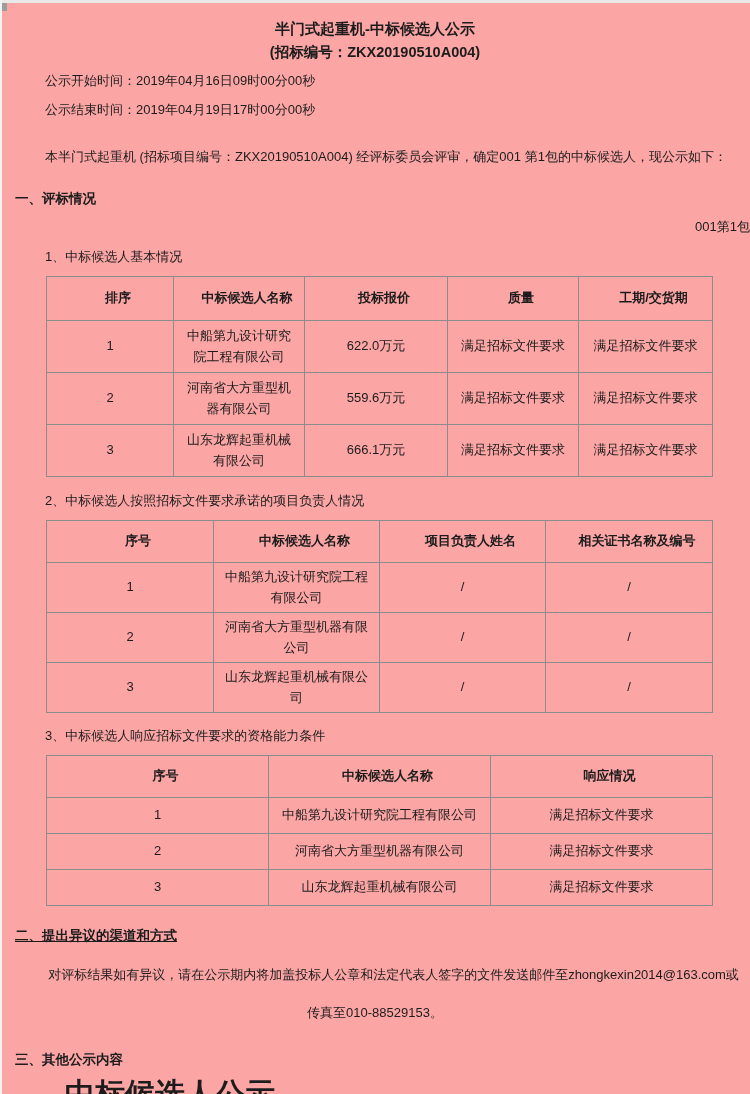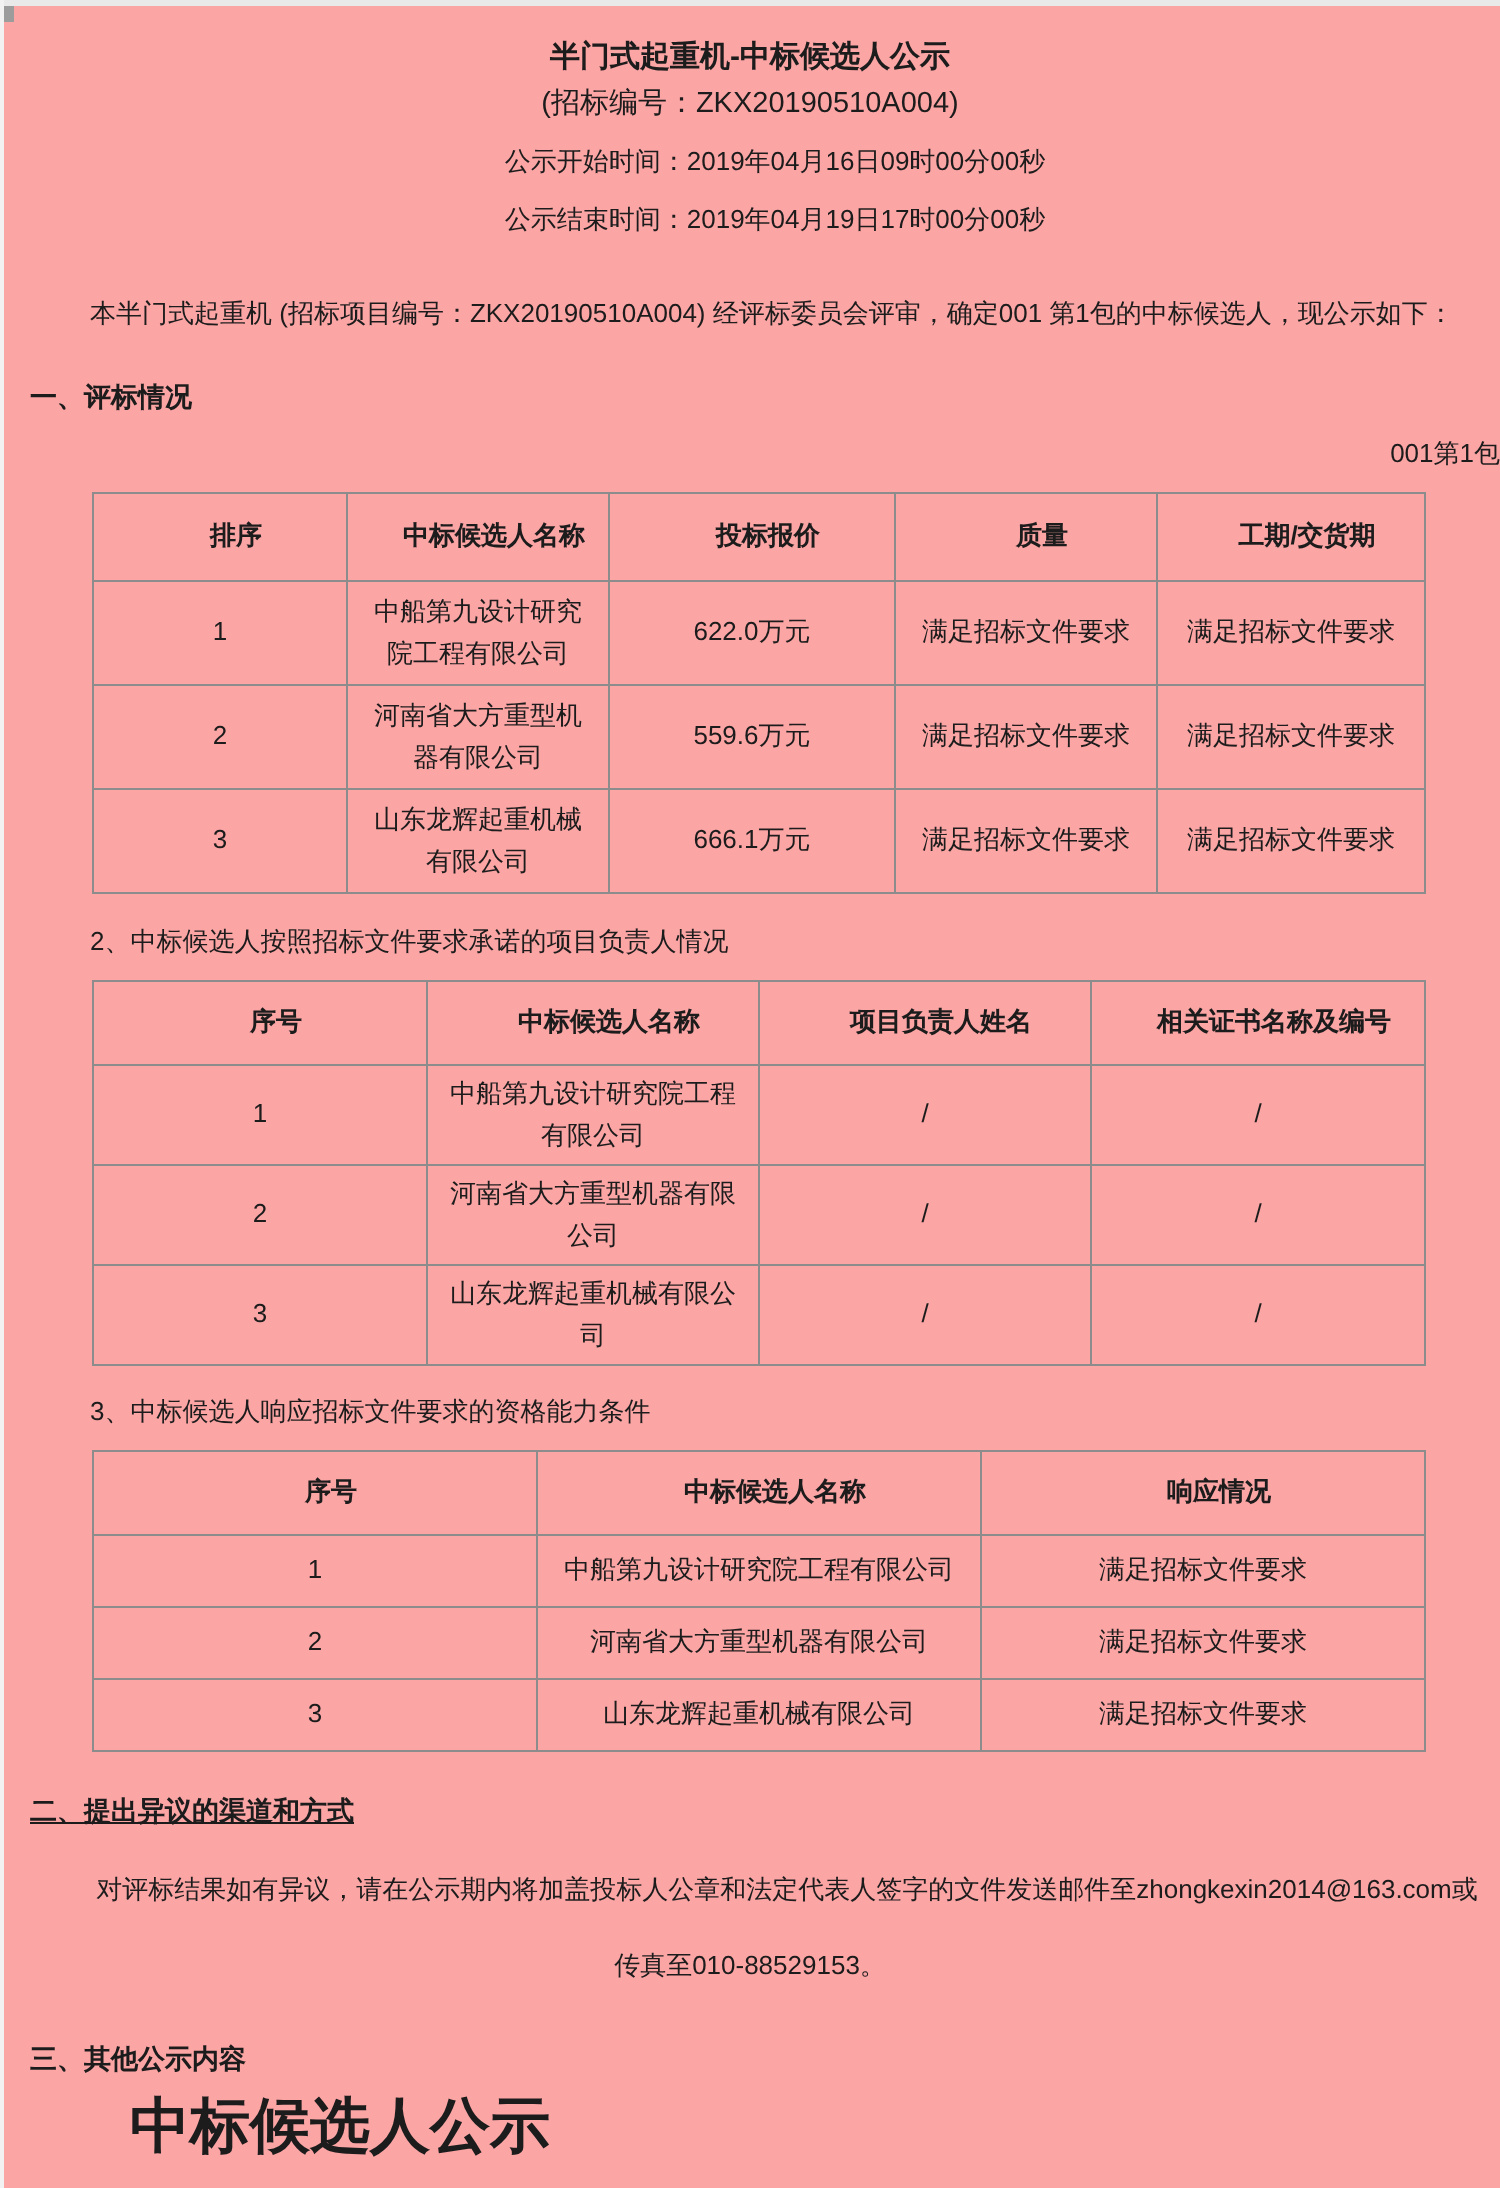--- a/index.html
+++ b/index.html
@@ -11,23 +11,23 @@
     font-family:"Liberation Sans", sans-serif;
     font-size:13px;
     color:#1c1c1c;
     box-sizing:border-box;
   }
   .top-edge { position:absolute; top:0; left:0; width:750px; height:3px; background:#e9e9e9; }
   .left-edge { position:absolute; top:0; left:0; width:2px; height:1094px; background:#f2f2f2; }
   .corner-mark { position:absolute; top:3px; left:2px; width:5px; height:8px; background:#9c9c9c; }
 
   .doc-title { padding-top:20px; text-align:center; font-weight:700; font-size:15px; line-height:18px; }
-  .doc-subtitle { margin-top:6px; text-align:center; font-weight:400; font-size:14.5px; line-height:17px; }
+  .doc-subtitle { margin-top:6px; text-align:center; font-weight:700; font-size:14.5px; line-height:17px; }
 
-  .time-line { margin:12px 20px 0 45px; line-height:16px;text-align:center; }
+  .time-line { margin:12px 20px 0 45px; line-height:16px; }
   .time-line + .time-line { margin-top:13px; }
 
   .intro { margin:30px 10px 0 8px; text-indent:37px; line-height:17px; }
 
   .sec-heading { margin:26px 15px 0 15px; font-weight:700; font-size:13.5px; line-height:16px; }
   .package-line { margin:12px 0 0 45px; line-height:16px;text-align:right; }
   .sub-title { margin:14px 0 0 45px; line-height:16px; }
 
   table { border-collapse:collapse; table-layout:fixed; margin:11px 0 0 46px; width:666px; }
   th, td {
@@ -65,20 +65,21 @@
   <div class="doc-title">半门式起重机-中标候选人公示</div>
   <div class="doc-subtitle">(招标编号：ZKX20190510A004)</div>
 
   <div class="time-line">公示开始时间：2019年04月16日09时00分00秒</div>
   <div class="time-line">公示结束时间：2019年04月19日17时00分00秒</div>
 
   <p class="intro">本半门式起重机 (招标项目编号：ZKX20190510A004) 经评标委员会评审，确定001 第1包的中标候选人，现公示如下：</p>
 
   <div class="sec-heading">一、评标情况</div>
   <div class="package-line">001第1包</div>
+  <div class="sub-title">1、中标候选人基本情况</div>
 
   <table class="t-basic">
     <colgroup>
         <col style="width:127px">
         <col style="width:131px">
         <col style="width:143px">
         <col style="width:131px">
         <col style="width:134px">
       </colgroup>
     <tbody>

